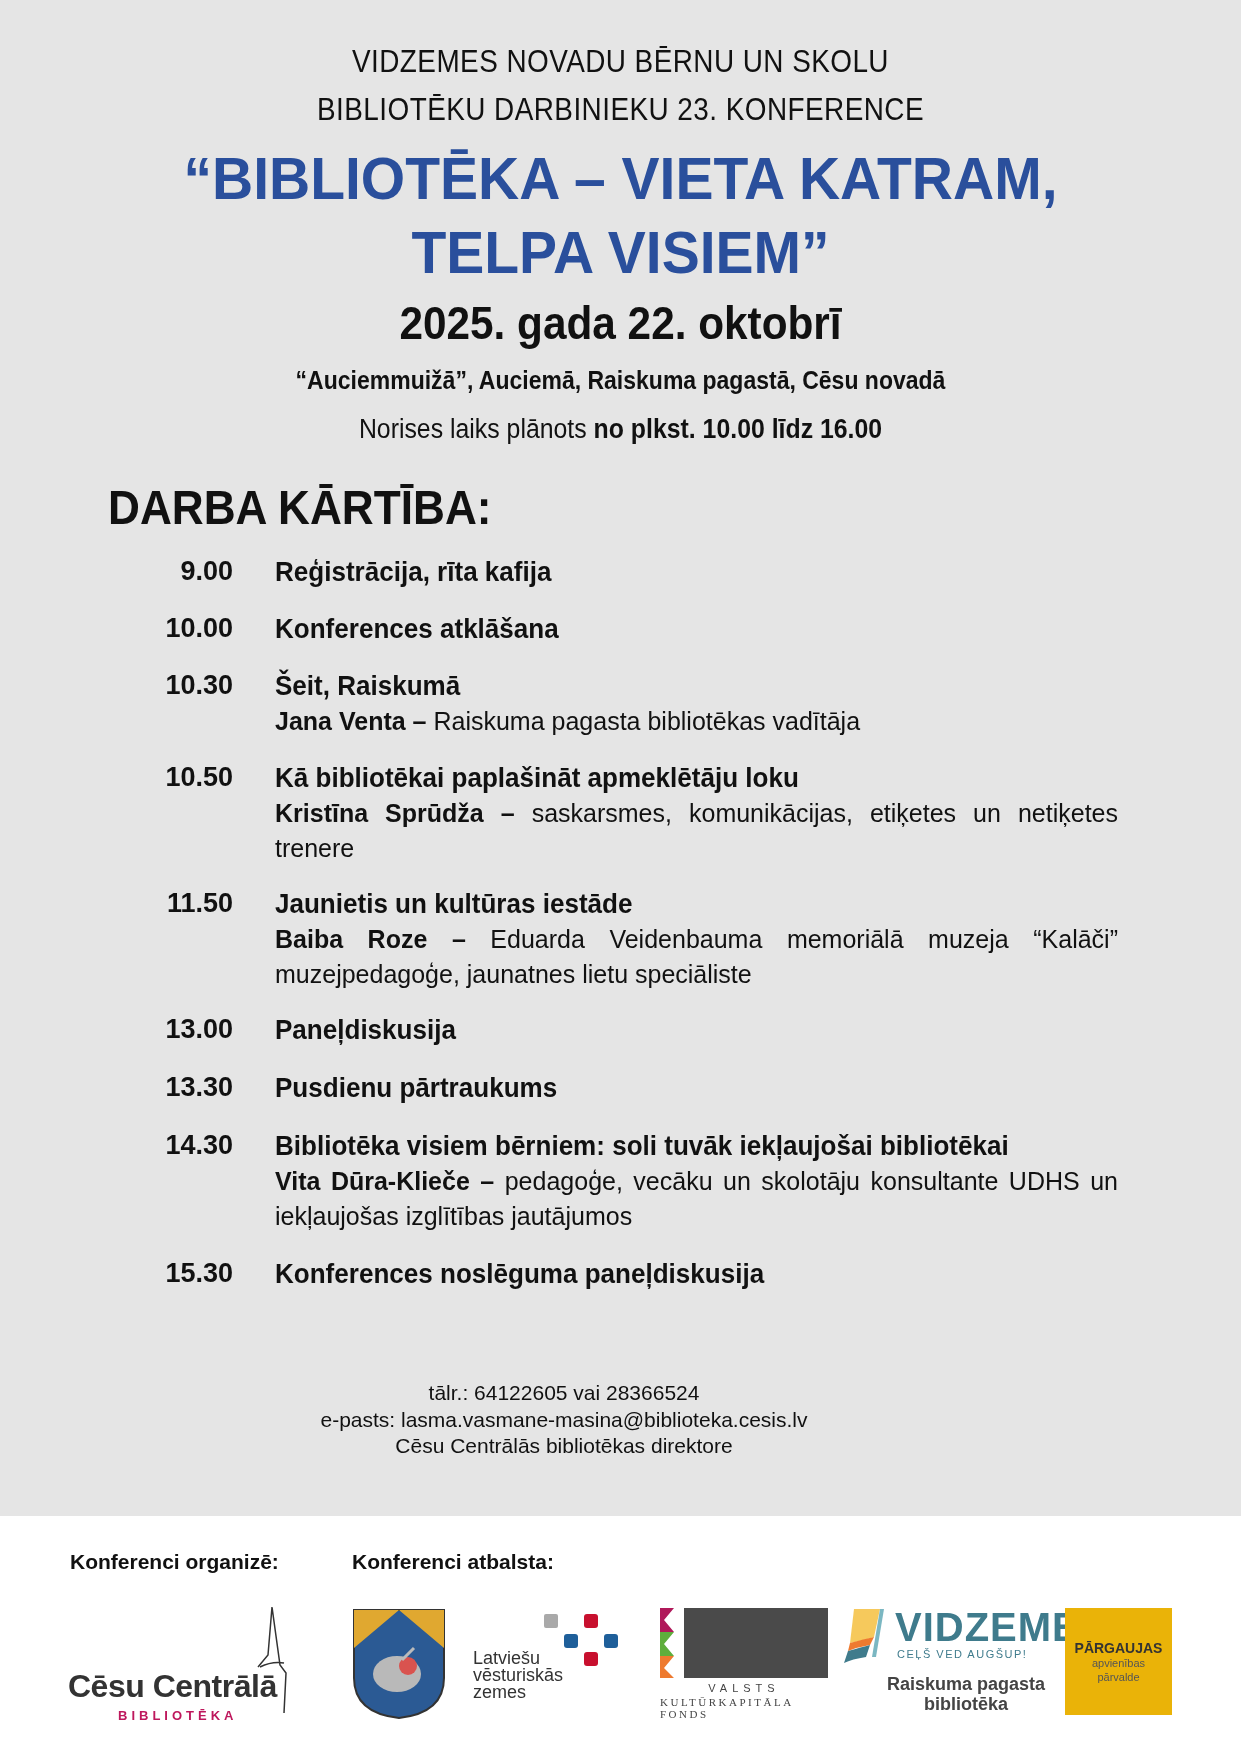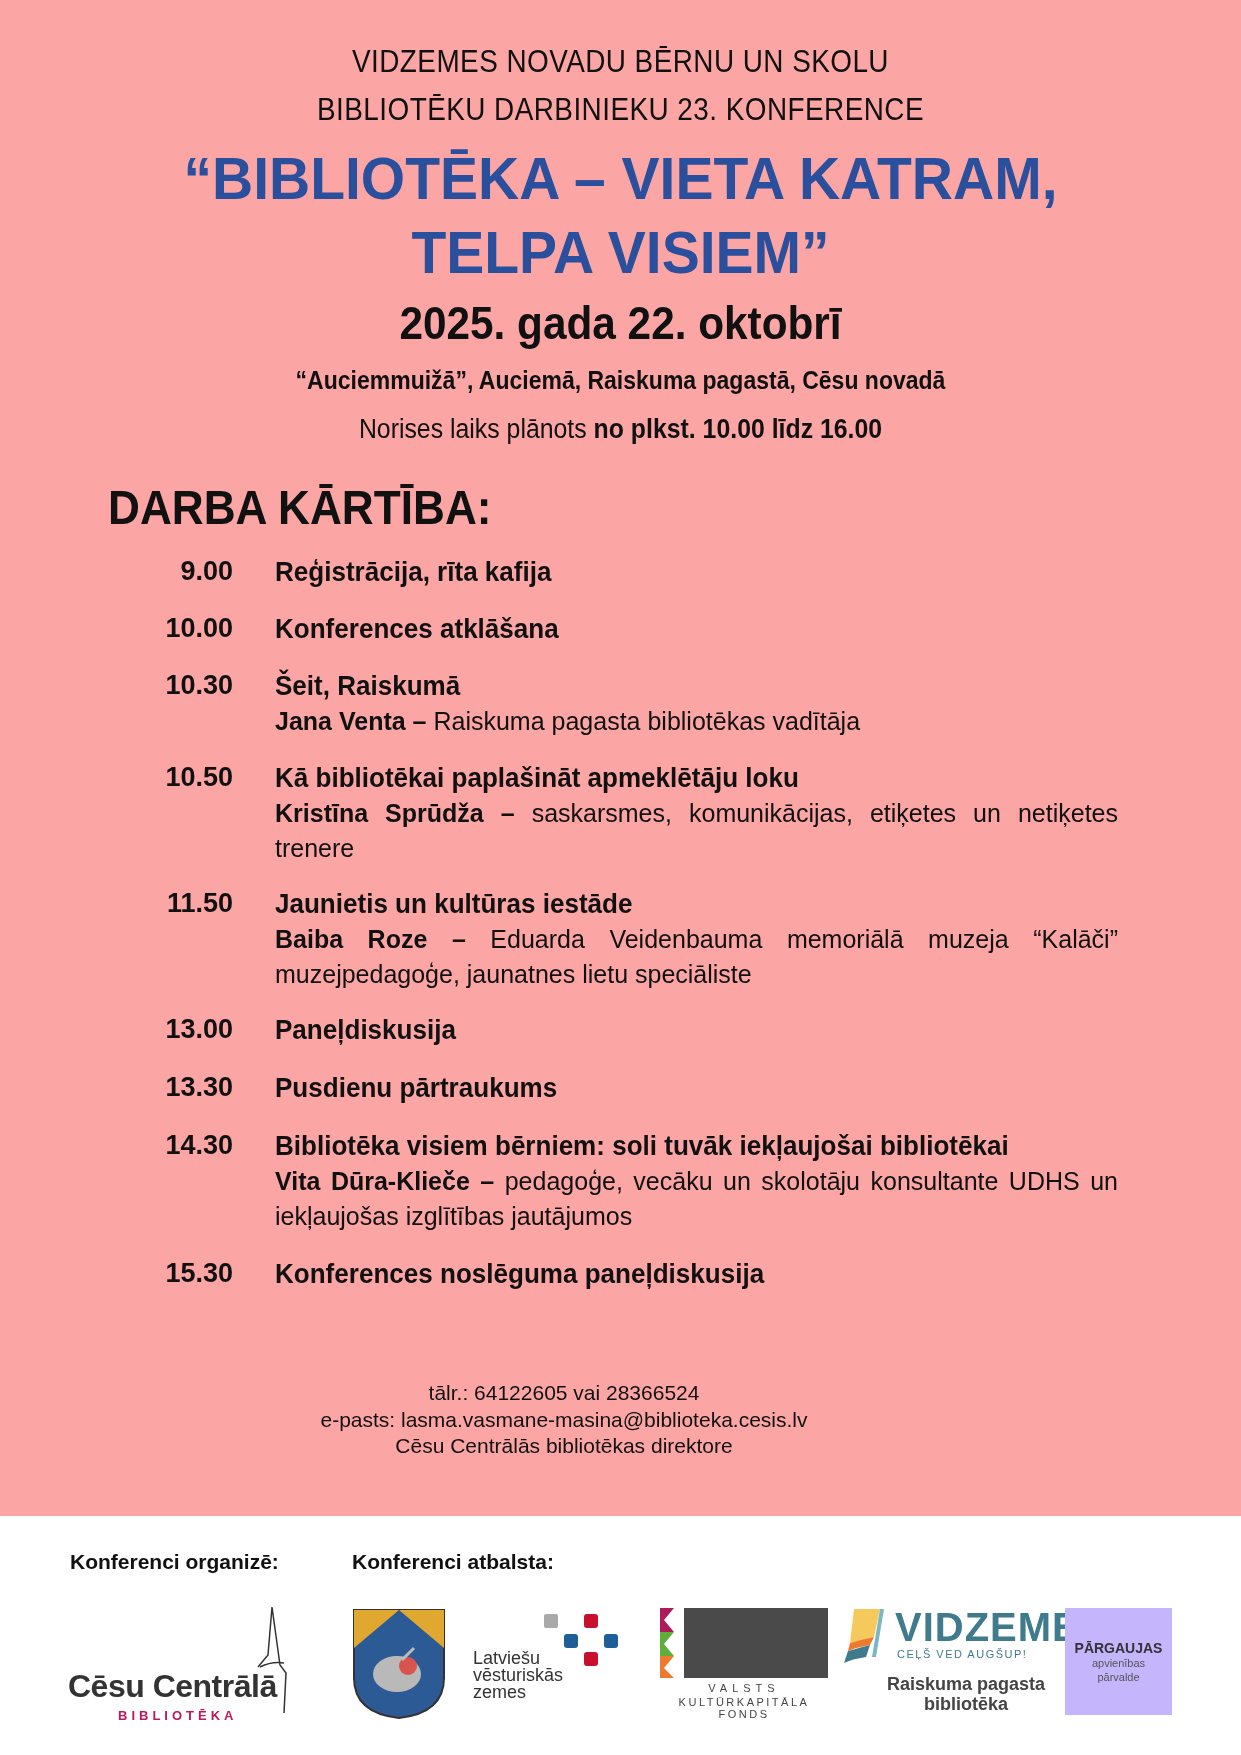--- a/index.html
+++ b/index.html
@@ -1,19 +1,19 @@
 <!DOCTYPE html>
 <html><head>
 <meta charset="utf-8">
 <style>
   * { box-sizing: border-box; margin: 0; padding: 0; }
   html, body { width: 1241px; height: 1755px; background: #ffffff; }
   body { font-family: "Liberation Sans", sans-serif; color: #111; position: relative; overflow: hidden; }
 
-  .poster { position: absolute; left: 0; top: 0; width: 1241px; height: 1516px; background: #fca5a5; }
+  .poster { position: absolute; left: 0; top: 0; width: 1241px; height: 1516px; background: #e5e5e5; }
 
   .head-line { position: absolute; left: 0; width: 1241px; text-align: center; }
   .h1 { top: 44px; font-size: 31px; letter-spacing: 0.5px; transform: scaleX(0.9); }
   .h2 { top: 92px; font-size: 31px; letter-spacing: 0.5px; transform: scaleX(0.9); }
   .title1 { top: 144px; font-size: 60px; font-weight: bold; color: #2a4f9c; transform: scaleX(0.95); }
   .title2 { top: 218px; font-size: 60px; font-weight: bold; color: #2a4f9c; transform: scaleX(0.95); }
   .date { top: 296px; font-size: 46px; font-weight: bold; transform: scaleX(0.92); }
   .place { top: 366px; font-size: 25px; font-weight: bold; transform: scaleX(0.92); }
   .timeinfo { top: 414px; font-size: 27px; transform: scaleX(0.92); }
   .timeinfo b { font-weight: bold; }
@@ -31,25 +31,25 @@
   .contact { position: absolute; top: 1380px; left: 0; width: 1128px; text-align: center; font-size: 21px; line-height: 26.5px; }
 
   .footer-label { position: absolute; top: 1550px; font-size: 21px; font-weight: bold; }
   .logo { position: absolute; }
   .cesu-name { position: absolute; left: 68px; top: 1668px; font-size: 32px; font-weight: bold; color: #333; letter-spacing: -0.5px; }
   .cesu-sub { position: absolute; left: 118px; top: 1708px; font-size: 13px; font-weight: bold; letter-spacing: 4px; color: #be185d; }
 
   .lvz-text { position: absolute; left: 473px; top: 1650px; font-size: 18px; line-height: 17px; color: #333; }
   .vkf-box { position: absolute; left: 660px; top: 1608px; width: 168px; height: 70px; background: #4a4a4a; }
   .vkf-t1 { position: absolute; left: 660px; top: 1682px; width: 168px; text-align: center; font-size: 11px; letter-spacing: 5px; color: #444; font-family: Liberation Sans, sans-serif; }
-  .vkf-t2 { position: absolute; left: 660px; top: 1696px; width: 168px; text-align: center; font-size: 11px; letter-spacing: 2.5px; color: #444; font-family: Liberation Sans, sans-serif; }
+  .vkf-t2 { position: absolute; left: 660px; top: 1696px; width: 168px; text-align: left; font-size: 11px; letter-spacing: 2.5px; color: #444; font-family: Liberation Serif, serif; }
   .vid-title { position: absolute; left: 895px; top: 1605px; font-size: 40px; font-weight: bold; color: #3f7b8c; letter-spacing: 1px; }
   .vid-sub { position: absolute; left: 897px; top: 1648px; font-size: 11px; color: #3f7b8c; letter-spacing: 1.5px; }
   .rpb { position: absolute; left: 860px; top: 1674px; width: 212px; text-align: center; font-size: 18px; line-height: 20px; font-weight: bold; color: #444; }
-  .parg { position: absolute; left: 1065px; top: 1608px; width: 107px; height: 107px; background: #c4b5fd; text-align: center; }
+  .parg { position: absolute; left: 1065px; top: 1608px; width: 107px; height: 107px; background: #eab308; text-align: center; }
   .parg-t1 { display: block; margin-top: 32px; font-size: 14px; font-weight: bold; color: #333; }
   .parg-t2 { display: block; font-size: 11px; line-height: 14px; color: #555; }
 </style>
 </head>
 <body>
 
 <div class="poster">
 
   <div class="head-line h1">VIDZEMES NOVADU BĒRNU UN SKOLU</div>
   <div class="head-line h2">BIBLIOTĒKU DARBINIEKU 23. KONFERENCE</div>

